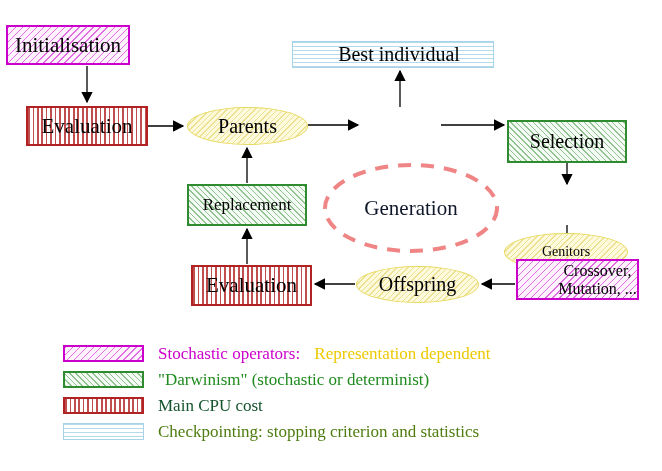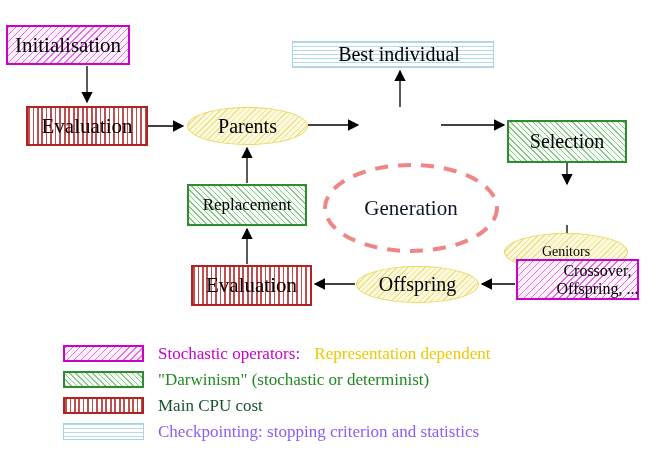--- a/index.html
+++ b/index.html
@@ -50,21 +50,21 @@
   #n-genlabel{left:326px; top:165px; width:170px; height:86px; font-size:21px; color:#0f172a;}
   
   .legend{position:absolute;left:27px;top:345px;display:flex;flex-direction:column;gap:9px;}
   .legend-row{display:flex;align-items:center;height:17px;padding-left:36px;}
   .swatch{box-sizing:border-box;width:81px;height:17px;margin-right:14px;flex:0 0 auto;}
   .legend-text{font-size:17px;white-space:nowrap;}
   .t-magenta{color:#cc00cc;}
   .t-gold{color:#edc900;margin-left:10px;}
   .t-green{color:#1f8b1f;}
   .t-red{color:#14532d;margin-top:36px;}
-  .t-blue{color:#8b5cf6;}
+  .t-blue{color:#4d7c0f;}
 </style>
 </head>
 <body>
 
 <div class="canvas">
 
   <svg class="connectors" width="662" height="471" viewBox="0 0 662 471">
     <defs>
       <marker id="ah" markerWidth="10" markerHeight="9" refX="8" refY="4.5" orient="auto">
         <path d="M0,0 L9,4.5 L0,9 Z" fill="#000"></path>
@@ -132,21 +132,21 @@
   <div class="node stripes-red" id="n-eval2">
     <span>Evaluation</span>
   </div>
 
   <div class="node ellipse hatch-yellow" id="n-off">
     <span>Offspring</span>
   </div>
 
   <div class="node hatch-magenta" id="n-cross">
     <span>Crossover,</span>
-    <span>Offspring, ...</span>
+    <span>Mutation, ...</span>
   </div>
 
   <div class="legend">
     <div class="legend-row">
       <div class="swatch hatch-magenta"></div>
       <div class="legend-text">
         <span class="t-magenta">Stochastic operators:</span>
         <span class="t-gold">Representation dependent</span>
       </div>
     </div>

